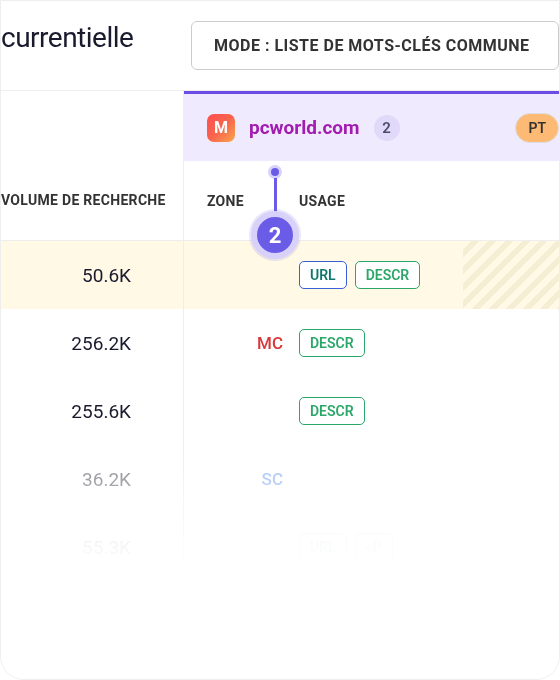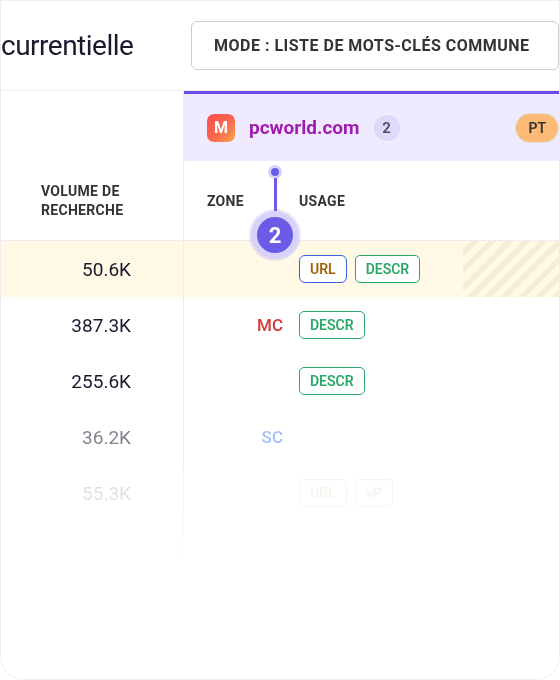--- a/index.html
+++ b/index.html
@@ -1,49 +1,49 @@
 <!DOCTYPE html>
 <html><head>
 <meta charset="utf-8">
 <style>
   * { box-sizing: border-box; margin: 0; padding: 0; }
   body { font-family: -apple-system, BlinkMacSystemFont, "Segoe UI", Roboto, sans-serif; background: #fff; width: 560px; height: 680px; overflow: hidden; position: relative; }
   
   .container { width: 560px; height: 680px; background: #fff; border-radius: 0 0 24px 24px; overflow: hidden; position: relative; border: 1px solid #eee; }
   
-  .topbar { display: flex; align-items: center; padding: 20px 0 20px 0; height: 90px; border-bottom: 1px solid #eee; }
+  .topbar { display: flex; align-items: flex-start; padding: 20px 0 20px 0; height: 90px; border-bottom: 1px solid #eee; }
   .title-frag { font-size: 28px; color: #1a1a2e; font-weight: 400; letter-spacing: -0.5px; padding-left: 0; width: 180px; text-align: left; }
   .mode-box { margin-left: 10px; border: 1px solid #ccc; border-radius: 6px; padding: 14px 22px; font-size: 16px; font-weight: 700; color: #333; letter-spacing: 0.5px; flex: 1; max-width: 370px; }
   
   .domain-header { height: 70px; background: #efeafe; border-top: 3px solid #6b4de6; margin-left: 182px; display: flex; align-items: center; padding-left: 24px; gap: 14px; }
   .domain-icon { width: 28px; height: 28px; border-radius: 7px; background: linear-gradient(135deg, #ff4e50, #f9644d, #f9a64d); display: flex; align-items: center; justify-content: center; color: #fff; font-weight: 700; font-size: 16px; }
   .domain-name { font-size: 19px; font-weight: 700; color: #a21caf; }
   .domain-count { background: #e0d9f9; color: #4a4a6a; border-radius: 50%; width: 26px; height: 26px; display: flex; align-items: center; justify-content: center; font-size: 15px; font-weight: 600; }
   .pt-pill { margin-left: auto; margin-right: 0; background: #fdba74; border: 1px solid #ddd; border-radius: 16px; padding: 6px 12px; font-size: 14px; font-weight: 600; color: #333; }
   
   .columns-row { display: flex; height: 80px; border-bottom: 1px solid #eee; align-items: center; font-size: 14px; font-weight: 700; color: #333; letter-spacing: 0.3px; position: relative; }
-  .col-vol { width: 182px; padding-left: 40px; }
+  .col-vol { width: 182px; }
   .col-zone { width: 100px; padding-left: 24px; }
   .col-usage { width: 180px; padding-left: 16px; }
   .col-co { flex: 1; padding-left: 10px; }
   
   .vsep { position: absolute; left: 182px; top: 90px; bottom: 0; width: 1px; background: #eee; }
   
-  .data-row { display: flex; height: 56px; align-items: center; font-size: 19px; }
+  .data-row { display: flex; height: 68px; align-items: center; font-size: 19px; }
   .data-row.highlight { background: #fff9e6; }
   .cell-vol { width: 182px; text-align: right; padding-right: 52px; color: #1a1a2e; font-weight: 400; }
   .cell-zone { width: 100px; padding-left: 24px; font-weight: 500; font-size: 17px; text-align: right; }
   .cell-usage { width: 180px; padding-left: 16px; display: flex; gap: 8px; }
   .cell-co { flex: 1; }
   
   .zone-mc { color: #d93838; }
   .zone-sc { color: #5a8ff0; }
   
   .tag { border-radius: 5px; padding: 5px 10px; font-size: 14px; font-weight: 600; border: 1.5px solid; background: #fff; }
-  .tag-url { color: #a16207; border-color: #3a5fd9; border-radius: 6px; }
+  .tag-url { color: #0f766e; border-color: #3a5fd9; }
   .tag-descr { color: #2ba869; border-color: #2ba869; }
   .tag-title { color: #7a5a3a; border-color: #7a5a3a; }
   
   .striped { background: repeating-linear-gradient(135deg, #fff9e6, #fff9e6 6px, #f5edd4 6px, #f5edd4 12px); }
   
   .row-faded-1 { opacity: 0.55; }
   .row-faded-2 { opacity: 0.2; }
   
   .fade-overlay { position: absolute; left: 0; right: 0; bottom: 0; height: 230px; background: linear-gradient(to bottom, rgba(255,255,255,0) 0%, rgba(255,255,255,0.95) 50%, #fff 100%); pointer-events: none; }
   
@@ -85,21 +85,21 @@
     <div class="cell-vol">50.6K</div>
     <div class="cell-zone"></div>
     <div class="cell-usage">
       <span class="tag tag-url">URL</span>
       <span class="tag tag-descr">DESCR</span>
     </div>
     <div class="cell-co striped" style="height:100%;"></div>
   </div>
 
   <div class="data-row">
-    <div class="cell-vol">387.3K</div>
+    <div class="cell-vol">256.2K</div>
     <div class="cell-zone zone-mc">MC</div>
     <div class="cell-usage">
       <span class="tag tag-descr">DESCR</span>
     </div>
     <div class="cell-co"></div>
   </div>
 
   <div class="data-row">
     <div class="cell-vol">255.6K</div>
     <div class="cell-zone"></div>

